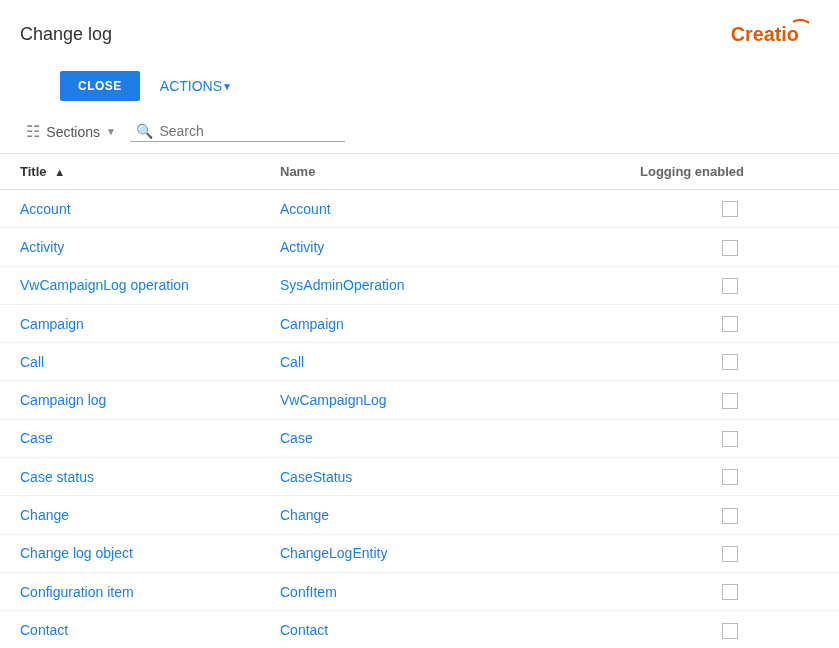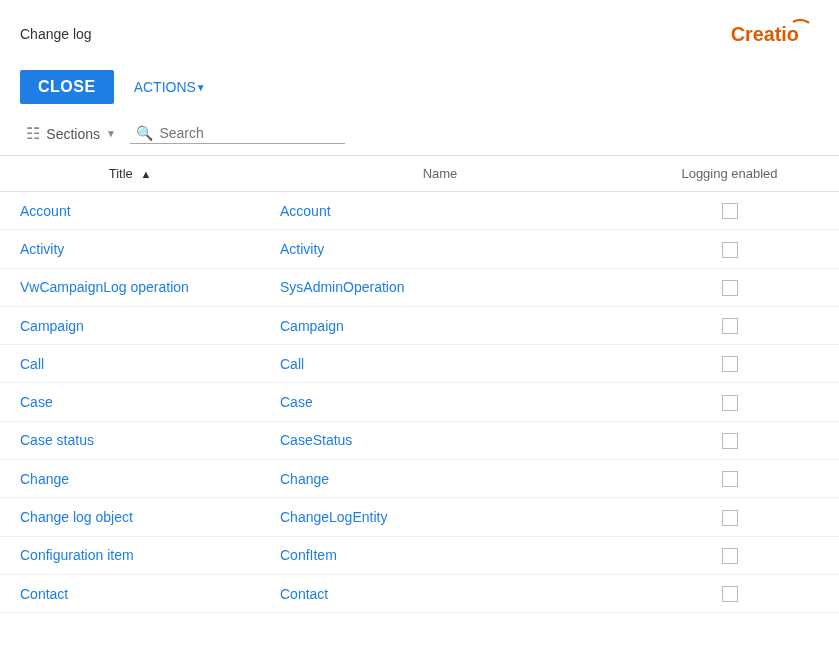--- a/index.html
+++ b/index.html
@@ -1,43 +1,43 @@
 <!DOCTYPE html>
 <html><head>
   <meta charset="utf-8">
   <style>
     * { box-sizing: border-box; margin: 0; padding: 0; }
     body { font-family: 'Segoe UI', Arial, sans-serif; background: #fff; color: #333; font-size: 14px; width: 839px; min-height: 648px; overflow-x: hidden; }
 
     
     .header { display: flex; align-items: center; justify-content: space-between; padding: 16px 20px 10px 20px; border-bottom: none; }
-    .header-title { font-size: 14px; font-weight: 300; color: #333; }
+    .header-title { font-size: 18px; font-weight: 300; color: #333; }
     .creatio-logo { display: flex; }
     .creatio-logo svg { width: 90px; height: 36px; }
 
     
     .toolbar { display: flex; align-items: center; padding: 8px 20px 8px 20px; gap: 12px; }
-    .btn-close { background: #1e7ee4; color: #fff; border: none; padding: 8px 18px; font-size: 16px; font-weight: 600; cursor: pointer; border-radius: 2px; letter-spacing: 0.5px; }
+    .btn-close { background: #1e7ee4; color: #fff; border: none; padding: 8px 18px; font-size: 12px; font-weight: 600; cursor: pointer; border-radius: 2px; letter-spacing: 0.5px; margin-left: 40px; }
     .btn-actions { background: transparent; color: #1e7ee4; border: none; padding: 8px 8px; font-size: 14px; cursor: pointer; display: flex; align-items: center; font-weight: 500; }
     .btn-actions .chevron { font-size: 10px; }
 
     
     .filter-bar { display: flex; align-items: center; padding: 8px 20px 8px 20px; gap: 8px; border-bottom: 1px solid #e0e0e0; }
     .sections-btn { display: flex; align-items: center; gap: 6px; color: #555; cursor: pointer; font-size: 14px; padding: 4px 6px; border: none; background: transparent; }
     .sections-btn .icon { color: #888; font-size: 16px; }
     .sections-chevron { font-size: 10px; color: #888; }
     .search-container { display: flex; align-items: center; border-bottom: 1px solid #aaa; padding: 2px 6px; gap: 6px; min-width: 200px; }
     .search-icon { color: #aaa; font-size: 14px; }
     .search-input { border: none; outline: none; font-size: 14px; color: #333; width: 180px; background: transparent; }
 
     
     .table-container { width: 100%; overflow-y: auto; }
     table { width: 100%; border-collapse: collapse; }
     thead tr { border-bottom: 1px solid #e0e0e0; }
-    thead th { text-align: center; padding: 10px 20px; font-weight: 400; color: #666; font-size: 13px; white-space: nowrap; }
+    thead th { text-align: left; padding: 10px 20px; font-weight: 700; color: #666; font-size: 13px; white-space: nowrap; }
     thead th.sortable { color: #333; cursor: pointer; }
     thead th .sort-arrow { margin-left: 4px; color: #333; font-size: 11px; }
     tbody tr { border-bottom: 1px solid #f0f0f0; }
     tbody td { padding: 10px 20px; vertical-align: middle; }
     tbody td.title-col { color: #1e7ee4; cursor: pointer; }
     tbody td.name-col { color: #1e7ee4; cursor: pointer; }
     tbody td.logging-col { text-align: center; }
 
     
     .checkbox-custom {
@@ -115,20 +115,25 @@
           <td class="title-col">Campaign</td>
           <td class="name-col">Campaign</td>
           <td class="logging-col"><span class="checkbox-custom"></span></td>
         </tr>
         <tr>
           <td class="title-col">Call</td>
           <td class="name-col">Call</td>
           <td class="logging-col"><span class="checkbox-custom"></span></td>
         </tr>
         <tr>
+          <td class="title-col">Campaign log</td>
+          <td class="name-col">VwCampaignLog</td>
+          <td class="logging-col"><span class="checkbox-custom"></span></td>
+        </tr>
+        <tr>
           <td class="title-col">Case</td>
           <td class="name-col">Case</td>
           <td class="logging-col"><span class="checkbox-custom"></span></td>
         </tr>
         <tr>
           <td class="title-col">Case status</td>
           <td class="name-col">CaseStatus</td>
           <td class="logging-col"><span class="checkbox-custom"></span></td>
         </tr>
         <tr>

